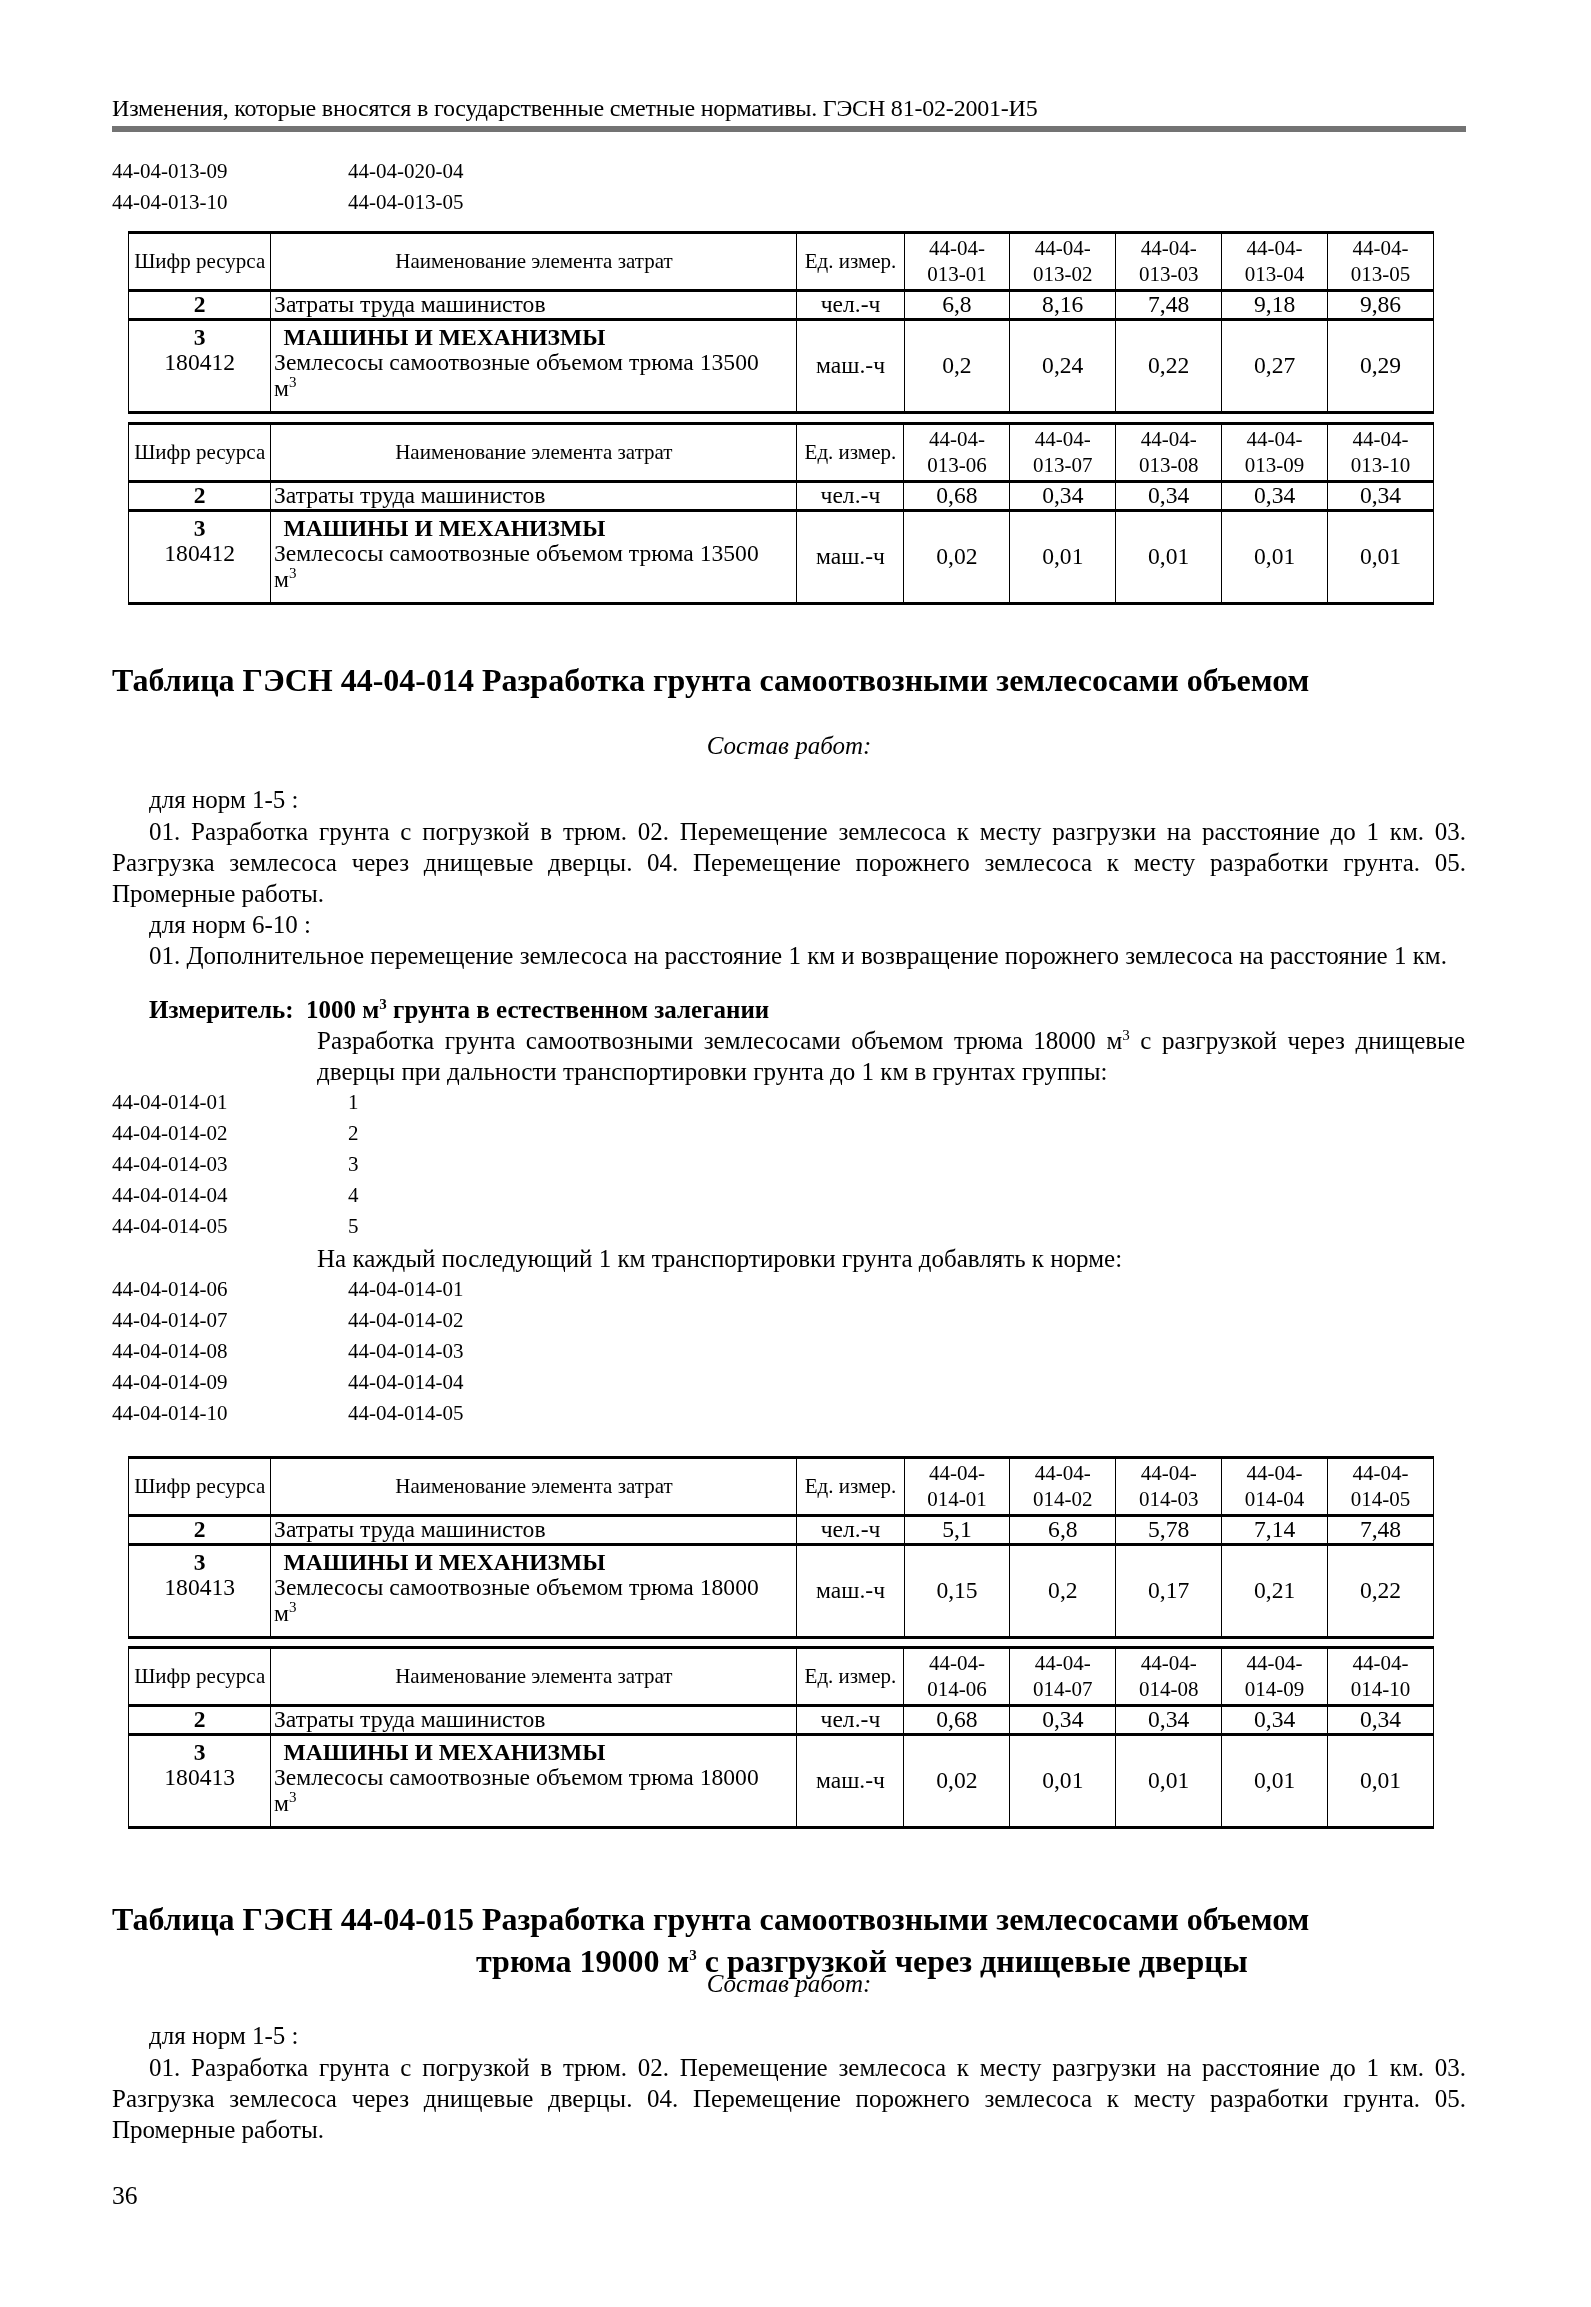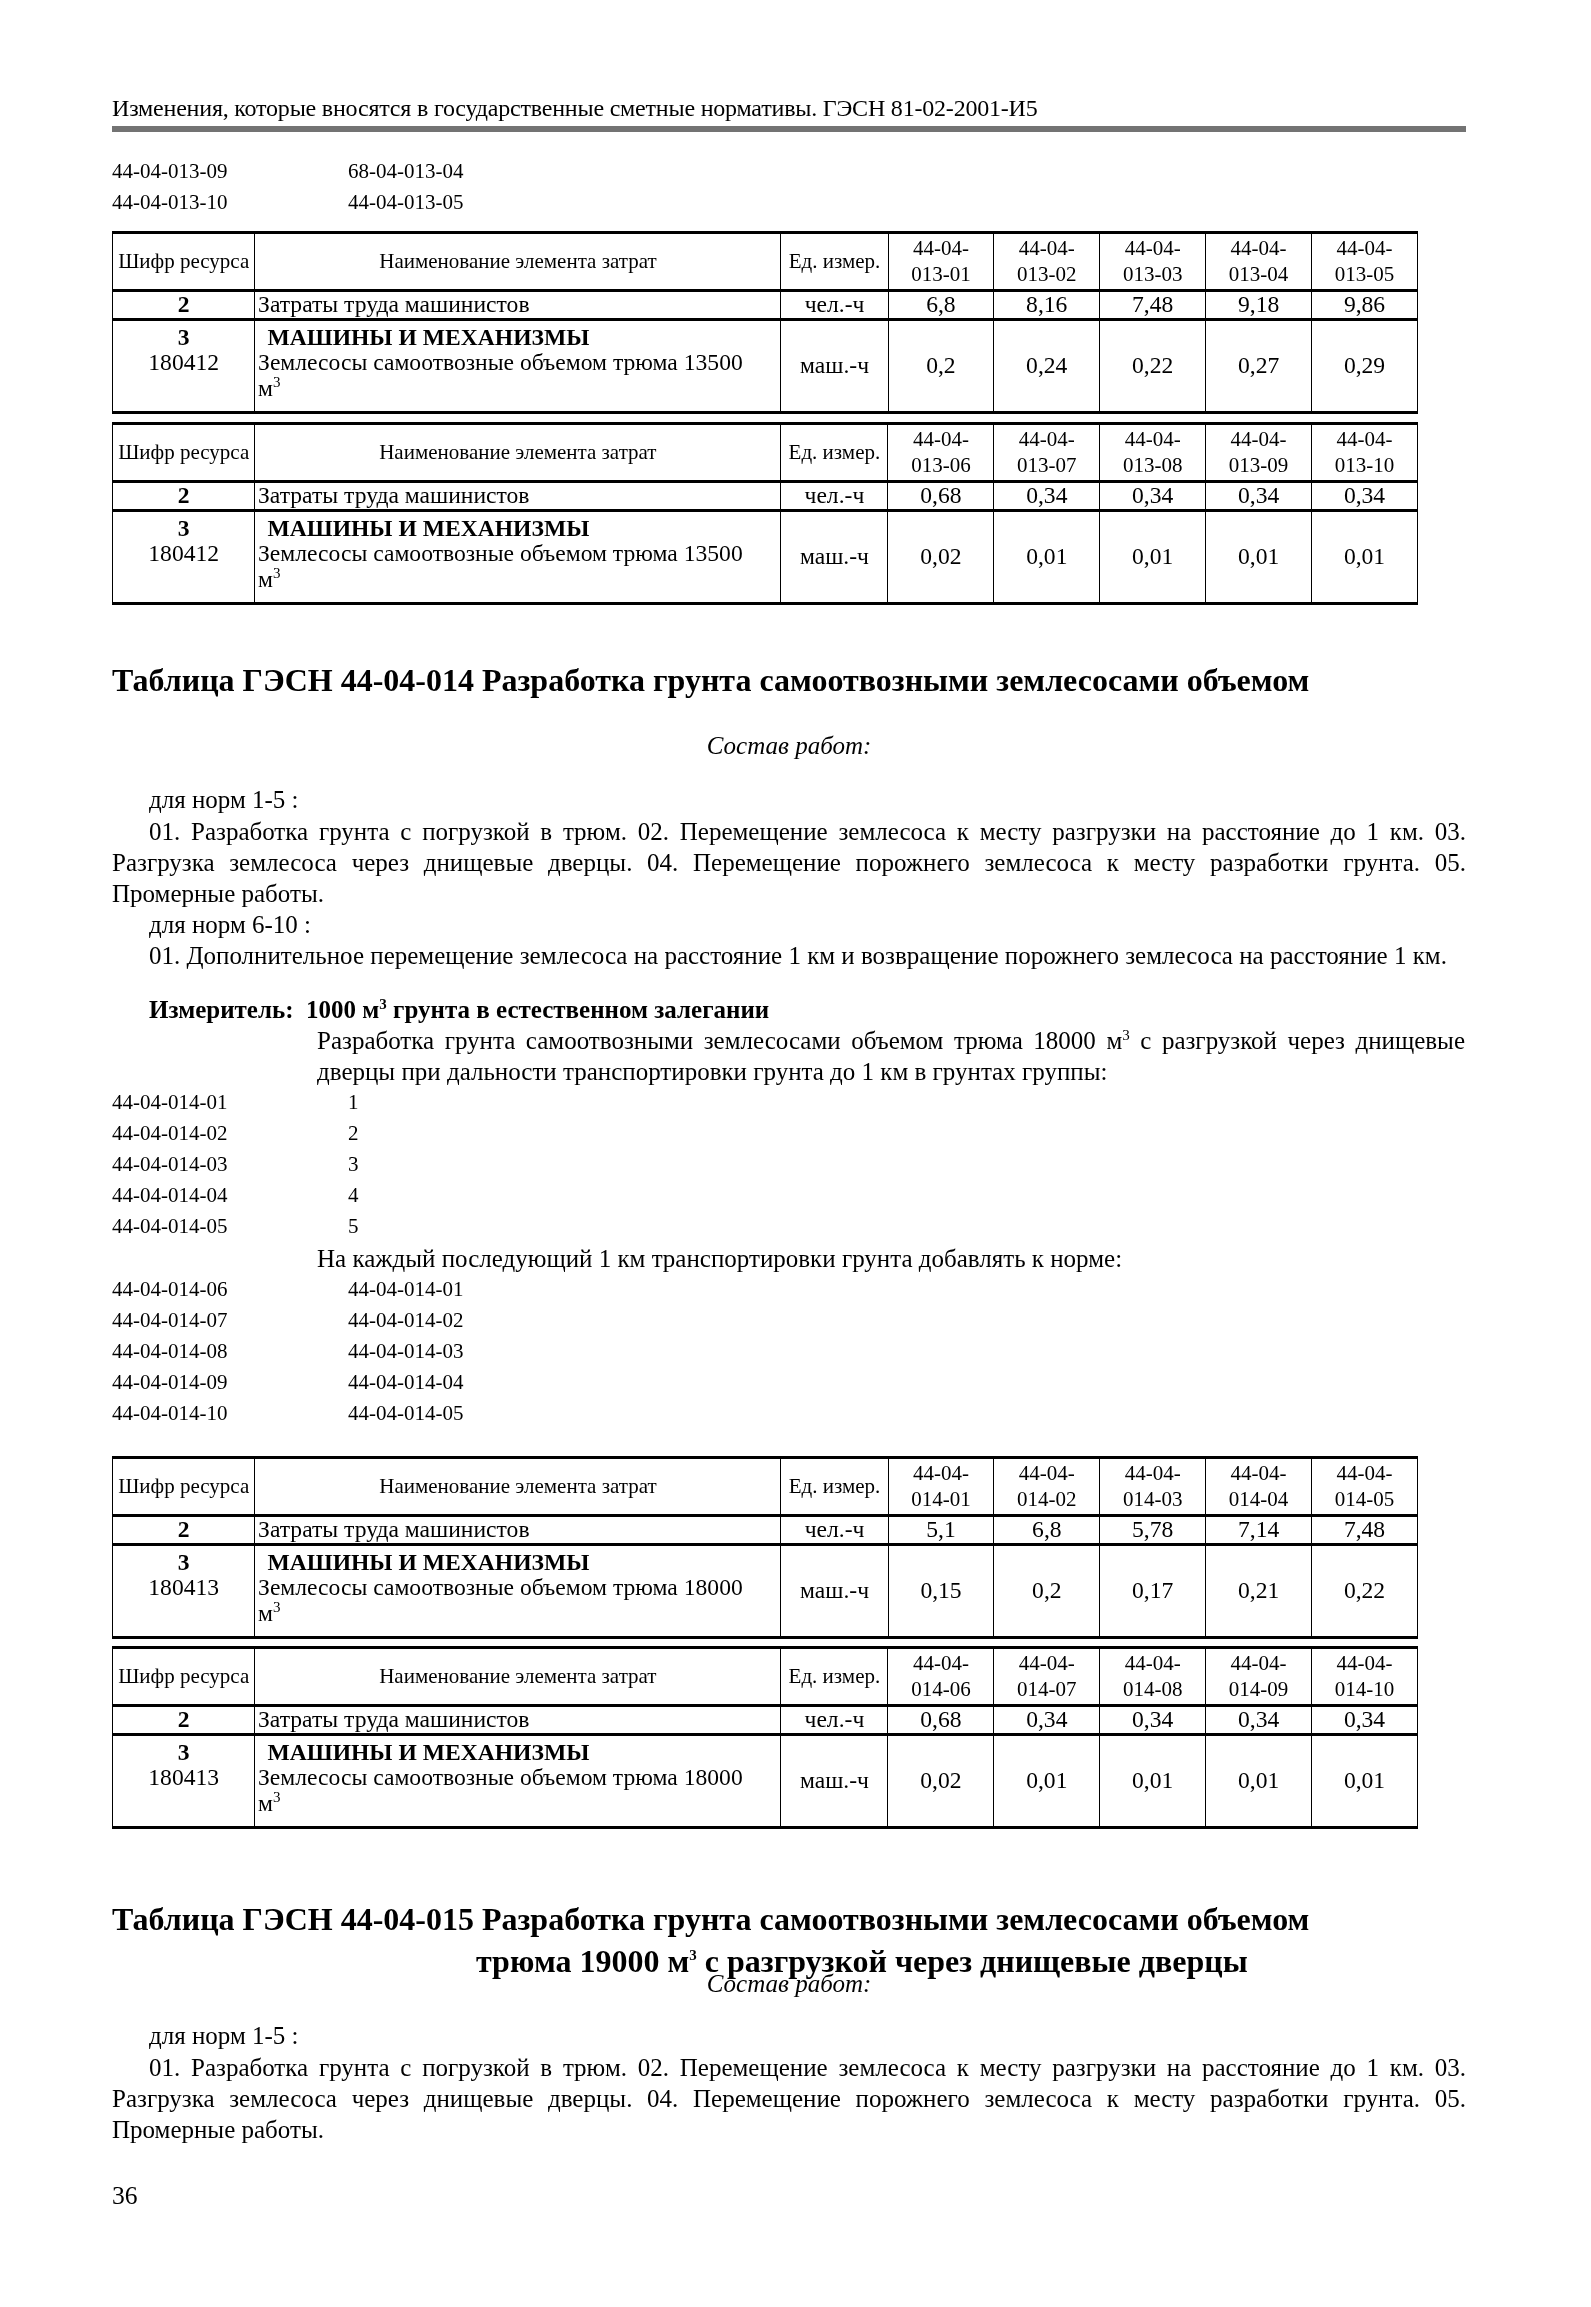--- a/index.html
+++ b/index.html
@@ -11,21 +11,21 @@
   .running-header {
     position: absolute; top: 93px; left: 0; width: 1354px;
     font-size: 24px; line-height: 30px; border-bottom: 6px solid #737373; padding-bottom: 2.7px;
     letter-spacing: -0.2px;
   }
   .ref-list { position: absolute; left: 0; }
   .ref-row { display: flex; font-size: 21px; line-height: 31px; }
   .ref-row .c1 { width: 236px; }
   .ref-row .c2 { }
   table.norm {
-    position: absolute; left: 0; width: 1306px; border-collapse: collapse;
+    position: absolute; left: 16px; width: 1306px; border-collapse: collapse;
     font-size: 22px;
   }
   table.norm td {
     border: 1.3px solid #000; padding: 0 2.7px; vertical-align: middle; line-height: 25.6px;
   }
   table.norm tr.head td { border-top: 3.4px solid #000; border-bottom: 3.4px solid #000; height: 55px; }
   table.norm tr.labor td { border-bottom: 3.4px solid #000; height: 24px; text-align: center; font-size: 23.6px; }
   table.norm tr.mach td { border-bottom: 3.4px solid #000; height: 86px; font-size: 23.6px; text-align: center; }
   .col-code { width: 141px; text-align: center; }
   .col-name { width: 546px; }
@@ -47,21 +47,21 @@
 </head>
 <body>
 
 <div class="page">
 
   <div class="running-header">Изменения, которые вносятся в государственные сметные нормативы. ГЭСН 81-02-2001-И5</div>
 
   <div class="ref-list" style="top:156px;">
     <div class="ref-row">
       <span class="c1">44-04-013-09</span>
-      <span class="c2">68-04-013-04</span>
+      <span class="c2">44-04-020-04</span>
     </div>
     <div class="ref-row">
       <span class="c1">44-04-013-10</span>
       <span class="c2">44-04-013-05</span>
     </div>
   </div>
 
   <table class="norm" style="top:231px;">
       <tbody>
         <tr class="head">

